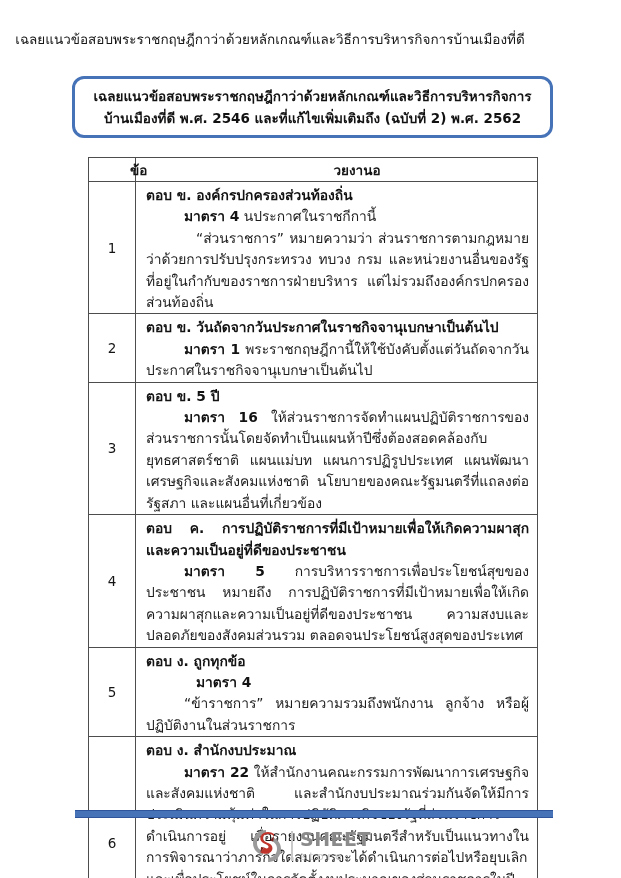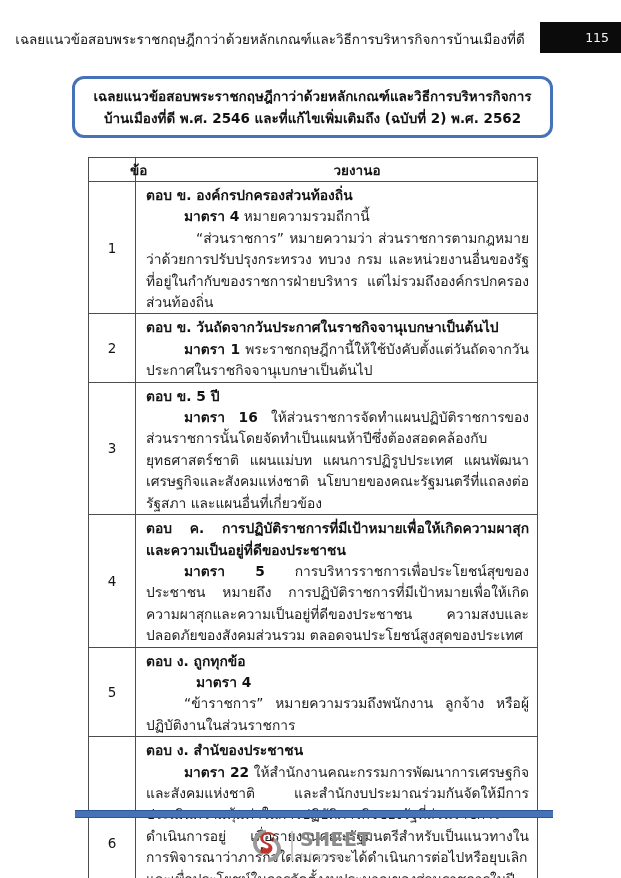--- a/index.html
+++ b/index.html
@@ -135,23 +135,20 @@
     color: #cccccc;
     letter-spacing: 3.5px;
     margin-top: 2px;
   }
 </style>
 </head>
 <body>
 
 <div class="running-header">
   <div class="rh-text">เฉลยแนวข้อสอบพระราชกฤษฎีกาว่าด้วยหลักเกณฑ์และวิธีการบริหารกิจการบ้านเมืองที่ดี</div>
-  <div class="page-number-box">
-    <span>115</span>
-  </div>
 </div>
 
 <div class="title-box">
   <div class="title-text">เฉลยแนวข้อสอบพระราชกฤษฎีกาว่าด้วยหลักเกณฑ์และวิธีการบริหารกิจการบ้านเมืองที่ดี พ.ศ. 2546 และที่แก้ไขเพิ่มเติมถึง (ฉบับที่ 2) พ.ศ. 2562</div>
 </div>
 
 <table class="answers">
   <colgroup>
       <col class="c-no">
       <col>
@@ -160,21 +157,21 @@
     <tr>
       <th>ข้อ</th>
       <th>วยงานอ</th>
     </tr>
   </thead>
   <tbody id="answers-body">
       <tr>
         <td class="cell-no">1</td>
         <td class="cell-answer">
           <p><b>ตอบ ข. องค์กรปกครองส่วนท้องถิ่น</b></p>
-          <p class="indent"><b>มาตรา 4</b><span> หมายความรวมถีกานี้</span></p>
+          <p class="indent"><b>มาตรา 4</b><span> นประกาศในราชกีกานี้</span></p>
           <p class="indent2"><span>“ส่วนราชการ” หมายความว่า ส่วนราชการตามกฎหมายว่าด้วยการปรับปรุงกระทรวง ทบวง กรม และหน่วยงานอื่นของรัฐที่อยู่ในกำกับของราชการฝ่ายบริหาร แต่ไม่รวมถึงองค์กรปกครองส่วนท้องถิ่น</span></p>
         </td>
       </tr>
       <tr>
         <td class="cell-no">2</td>
         <td class="cell-answer">
           <p><b>ตอบ ข. วันถัดจากวันประกาศในราชกิจจานุเบกษาเป็นต้นไป</b></p>
           <p class="indent"><b>มาตรา 1</b><span>  พระราชกฤษฎีกานี้ให้ใช้บังคับตั้งแต่วันถัดจากวันประกาศในราชกิจจานุเบกษาเป็นต้นไป</span></p>
         </td>
       </tr>
@@ -196,21 +193,21 @@
         <td class="cell-no">5</td>
         <td class="cell-answer">
           <p><b>ตอบ ง. ถูกทุกข้อ</b></p>
           <p class="indent2"><b>มาตรา 4</b></p>
           <p class="indent"><span>“ข้าราชการ” หมายความรวมถึงพนักงาน ลูกจ้าง หรือผู้ปฏิบัติงานในส่วนราชการ</span></p>
         </td>
       </tr>
       <tr class="row-last">
         <td class="cell-no">6</td>
         <td class="cell-answer">
-          <p><b>ตอบ ง. สำนัของประชาชน</b></p>
+          <p><b>ตอบ ง. สำนักงบประมาณ</b></p>
           <p class="indent"><b>มาตรา 22</b><span> ให้สำนักงานคณะกรรมการพัฒนาการเศรษฐกิจและสังคมแห่งชาติ และสำนักงบประมาณร่วมกันจัดให้มีการประเมินความคุ้มค่าในการปฏิบัติภารกิจของรัฐที่ส่วนราชการดำเนินการอยู่ เพื่อรายงานคณะรัฐมนตรีสำหรับเป็นแนวทางในการพิจารณาว่าภารกิจใดสมควรจะได้ดำเนินการต่อไปหรือยุบเลิก และเพื่อประโยชน์ในการจัดตั้งงบประมาณของส่วนราชการในปีต่อไป ทั้งนี้ตามระยะเวลาที่คณะรัฐมนตรีกำหนด</span></p>
         </td>
       </tr>
     </tbody>
 </table>
 
 <div class="footer-bar"></div>
 <div class="footer-logo">
   <svg class="logo-mark" viewBox="0 0 34 36">
     <path d="M16 2 C8 2 3 8 3 15 C3 22 8 26 13 27 L13 23 C9 22 7 19 7 15 C7 10 11 6 16 6 Z" fill="#9a9a9a"></path>

